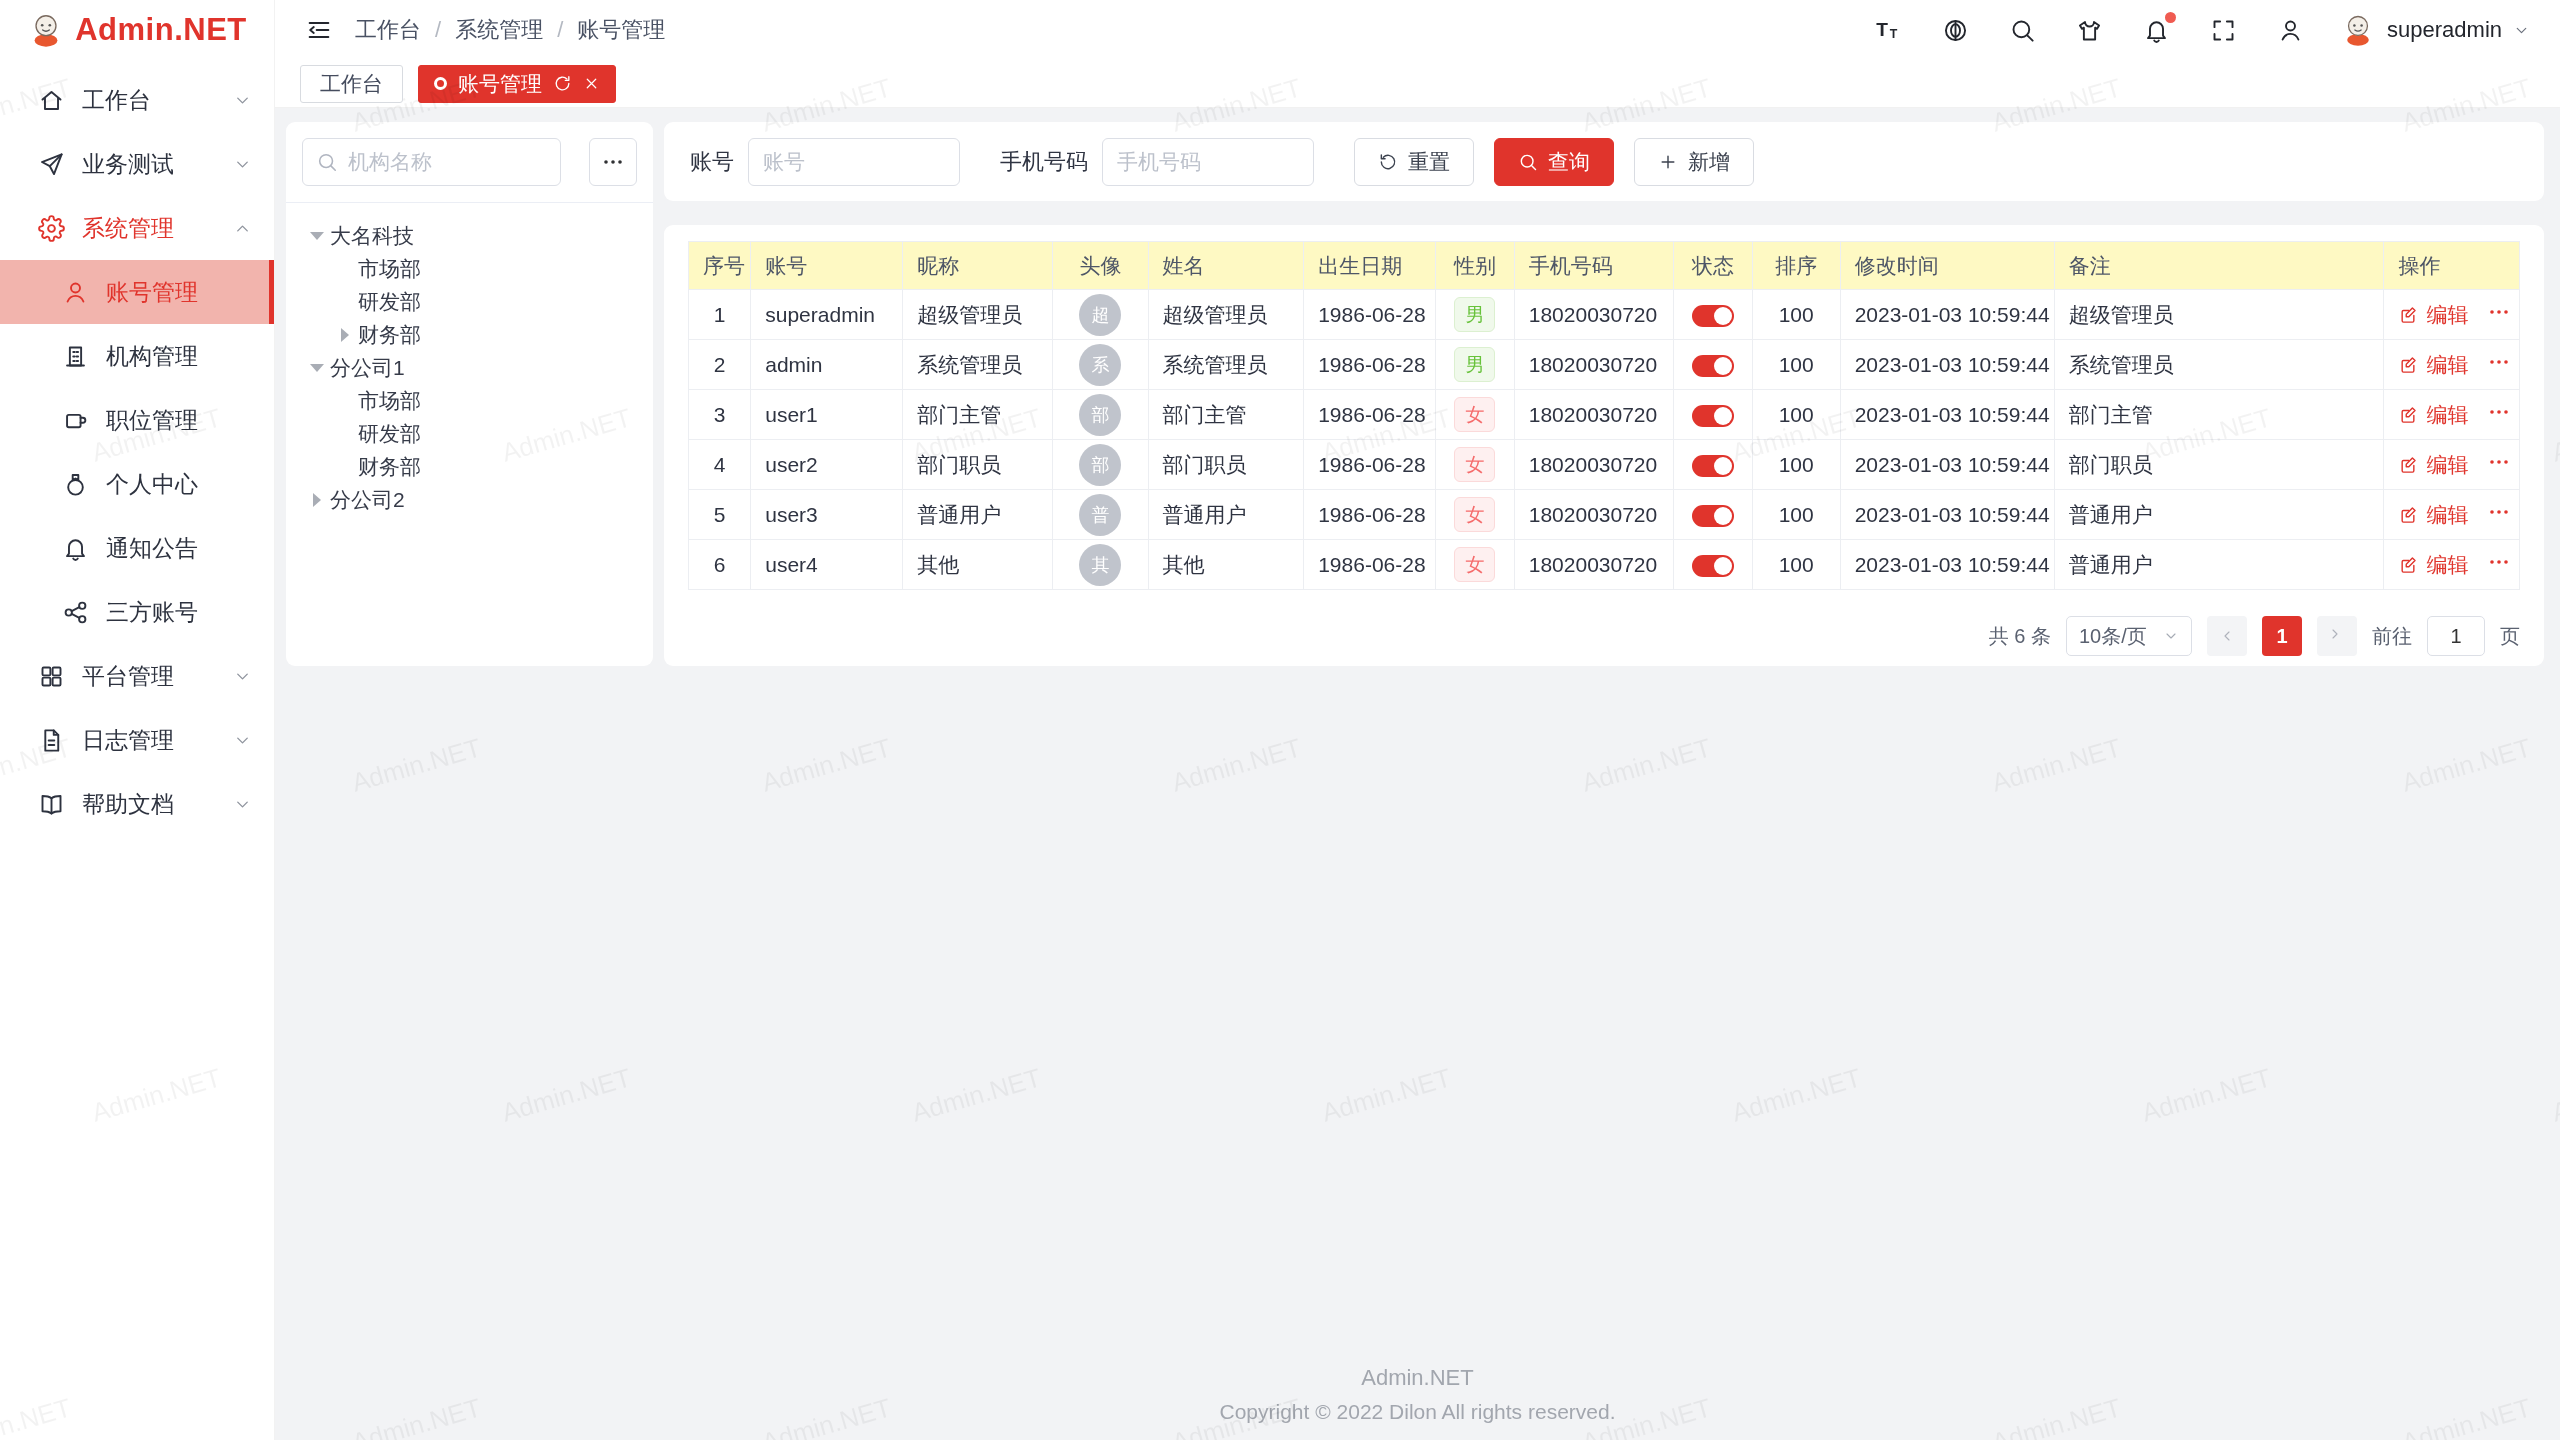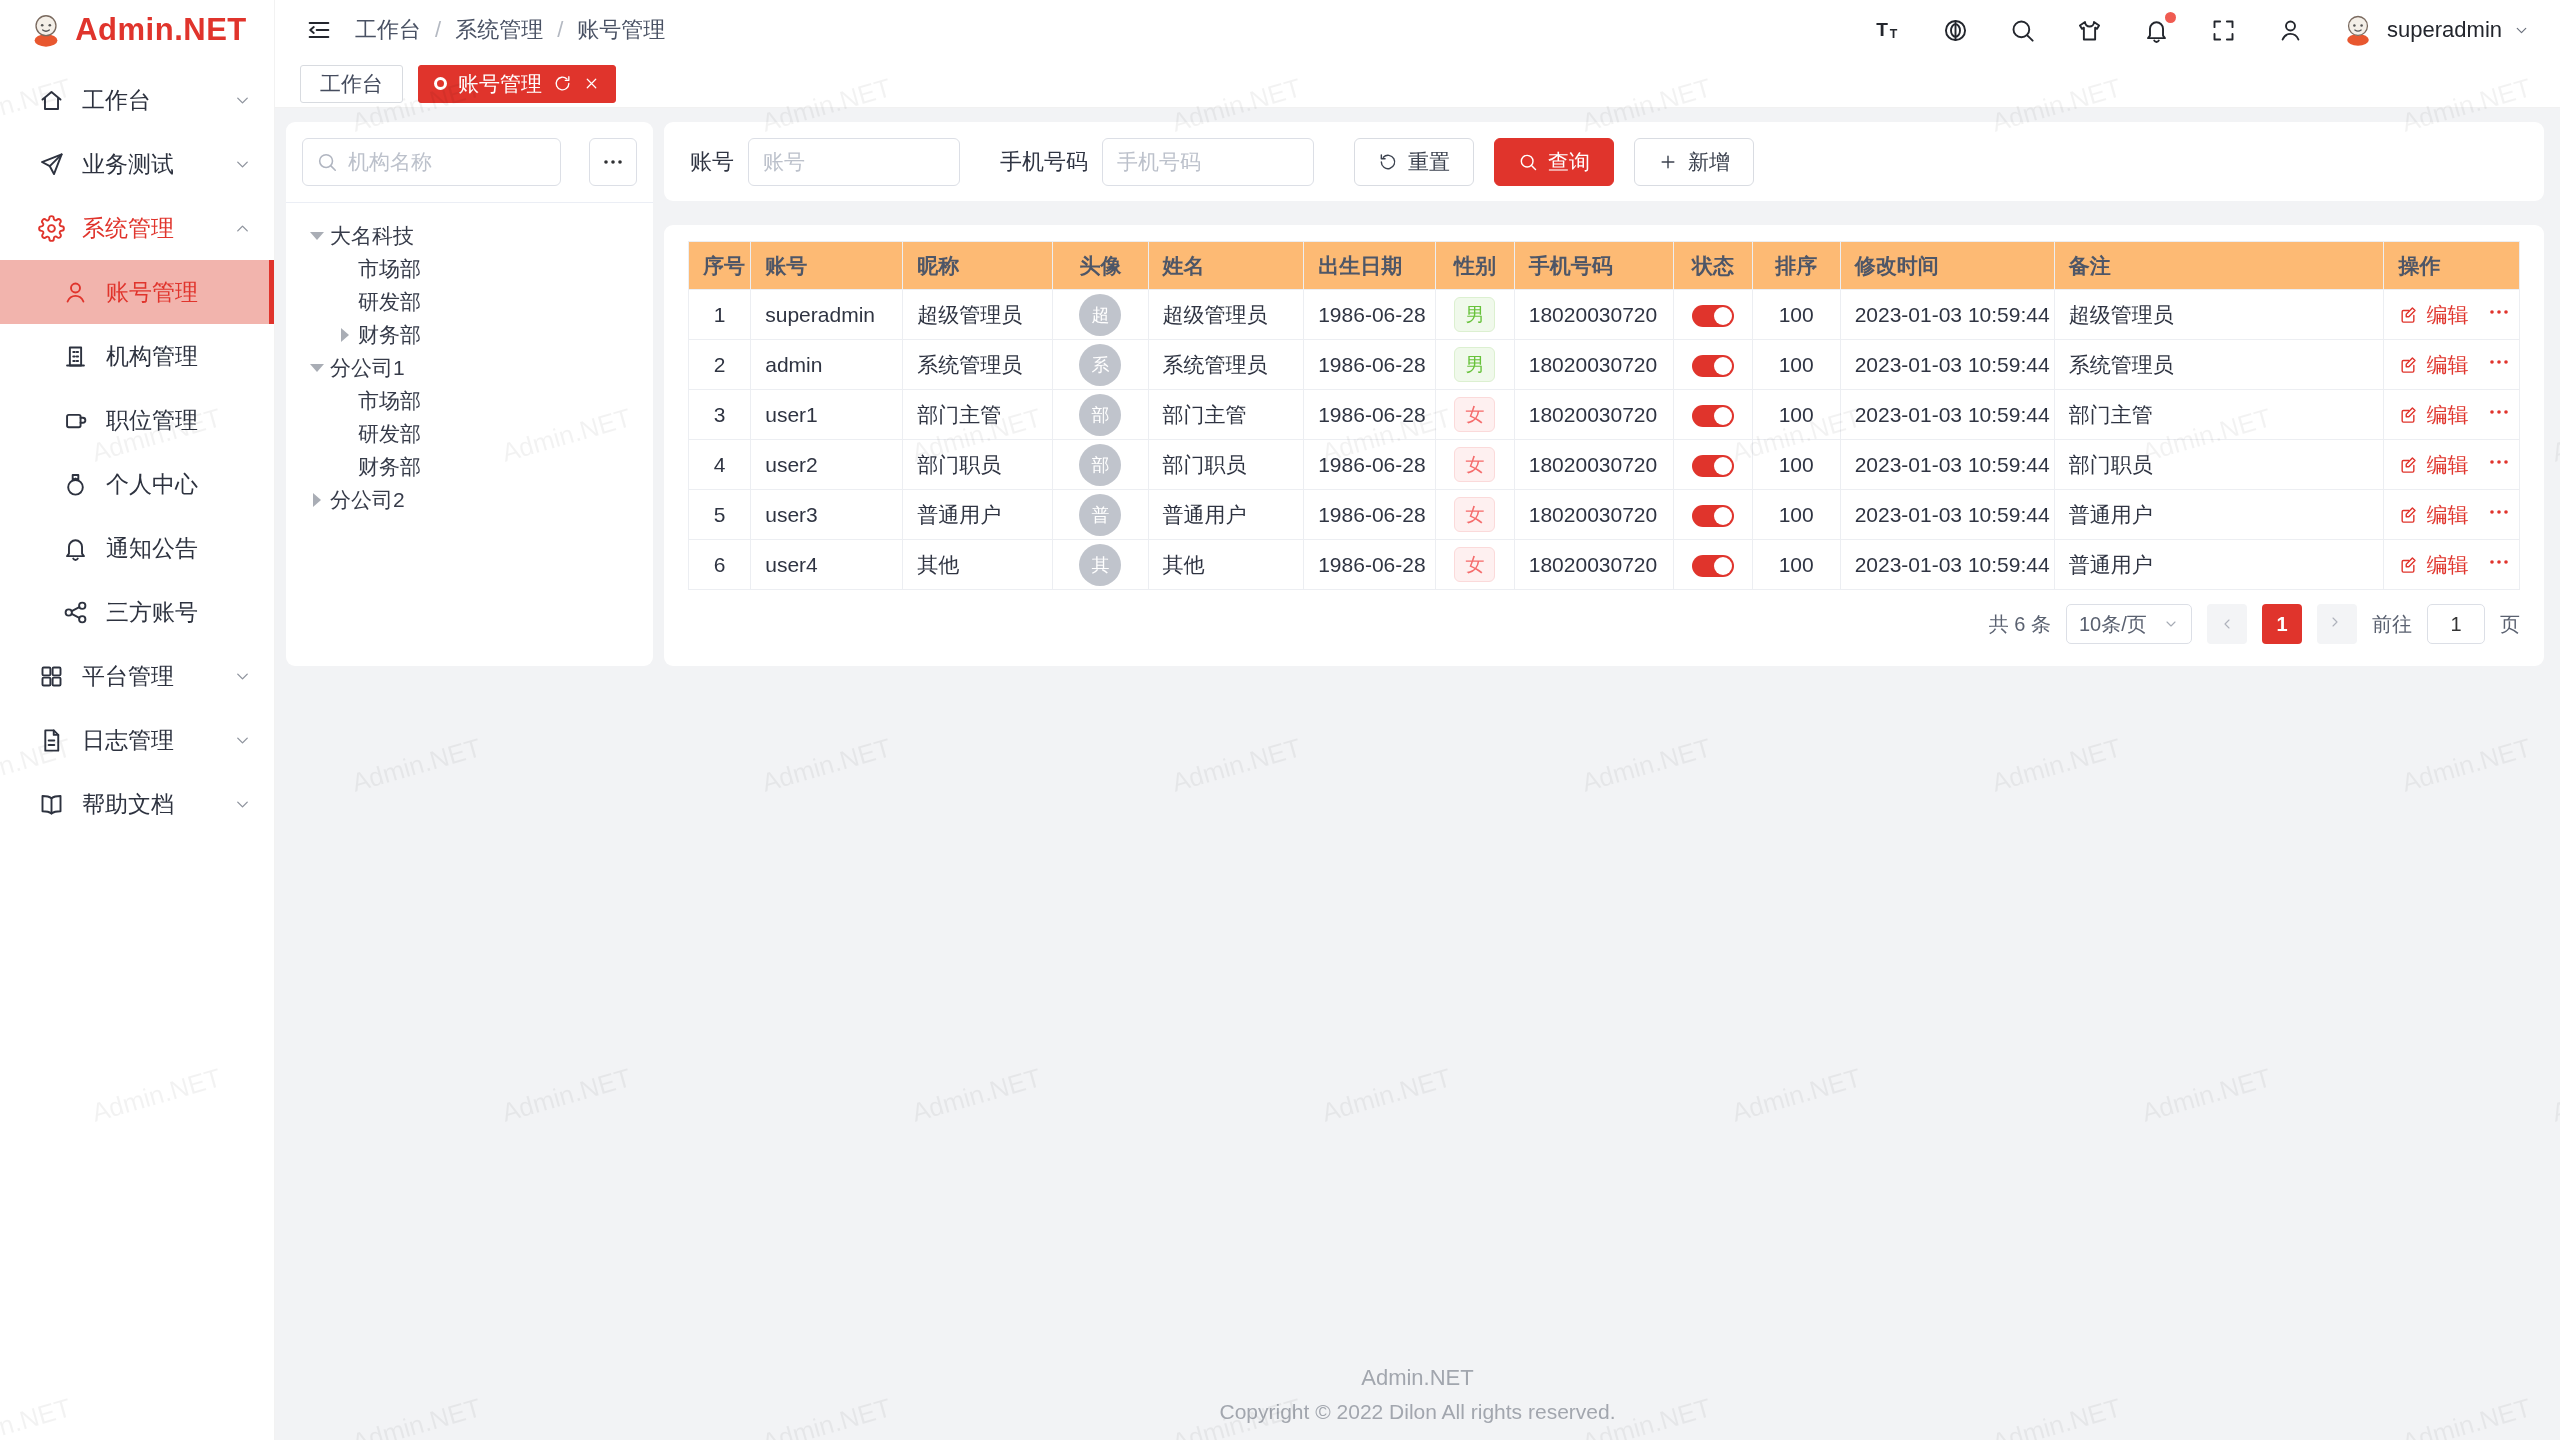--- a/index.html
+++ b/index.html
@@ -92,38 +92,38 @@
   .btn{height:48px;display:inline-flex;align-items:center;gap:10px;padding:0 23px;
     border-radius:6px;font-size:21px;border:1px solid #d9dce2;background:#fff;color:#3c424f}
   .btn .bic{width:20px;height:20px}
   .btn.primary{background:#e0342c;border-color:#e0342c;color:#fff}
   .ml20{margin-left:20px}
 
   
   table{width:100%;border-collapse:collapse;table-layout:fixed}
   th,td{border:1px solid #eceef2;font-size:21px;padding:0 14px;height:50px;color:#2f3442;
     overflow:hidden;white-space:nowrap;text-align:left}
-  th{background:#fdba74;color:#4e5667;font-weight:bold;height:48px}
+  th{background:#fef9c3;color:#4e5667;font-weight:normal;height:48px}
   .tc{text-align:center}
   .avatar{width:42px;height:42px;border-radius:50%;background:#c0c4cc;color:#fff;
     display:inline-flex;align-items:center;justify-content:center;font-size:18px}
   .badge{display:inline-block;padding:7px 10px;border-radius:6px;font-size:19px;line-height:1}
   .badge.m{color:#67c23a;background:#f0f9eb;border:1px solid #dcf0d0}
   .badge.f{color:#f56c6c;background:#fef0f0;border:1px solid #fbdada}
   .toggle{width:42px;height:22px;border-radius:11px;background:#e0342c;position:relative;
     display:inline-block;vertical-align:middle;cursor:pointer}
   .toggle::after{content:"";position:absolute;right:2px;top:2px;width:18px;height:18px;
     background:#fff;border-radius:50%}
   .ops{display:flex;align-items:center;gap:9px;color:#e0342c}
   .ops .oic{width:20px;height:20px}
   .ops .olbl{font-size:21px}
   .ops .omore{width:24px;height:24px;margin-left:10px}
 
   
-  .pager{display:flex;align-items:center;justify-content:flex-end;gap:15px;margin-top:14px;
+  .pager{display:flex;align-items:center;justify-content:flex-end;gap:15px;margin-top:26px;
     font-size:20px;color:#5a6170}
   .psel{width:126px;height:40px;border:1px solid #dcdfe6;border-radius:5px;display:flex;
     align-items:center;justify-content:space-between;padding:0 12px;color:#5a6170;cursor:pointer}
   .psel .icon{width:16px;height:16px;color:#a6abb5}
   .pbtn{width:40px;height:40px;border-radius:4px;background:#f3f4f6;display:flex;
     align-items:center;justify-content:center;color:#aeb2bb}
   .pbtn .icon{width:16px;height:16px}
   .pcur{width:40px;height:40px;border-radius:4px;background:#e0342c;color:#fff;display:flex;
     align-items:center;justify-content:center;font-weight:bold;font-size:20px}
   .pgoto{width:58px;height:40px;border:1px solid #dcdfe6;border-radius:5px;text-align:center;

